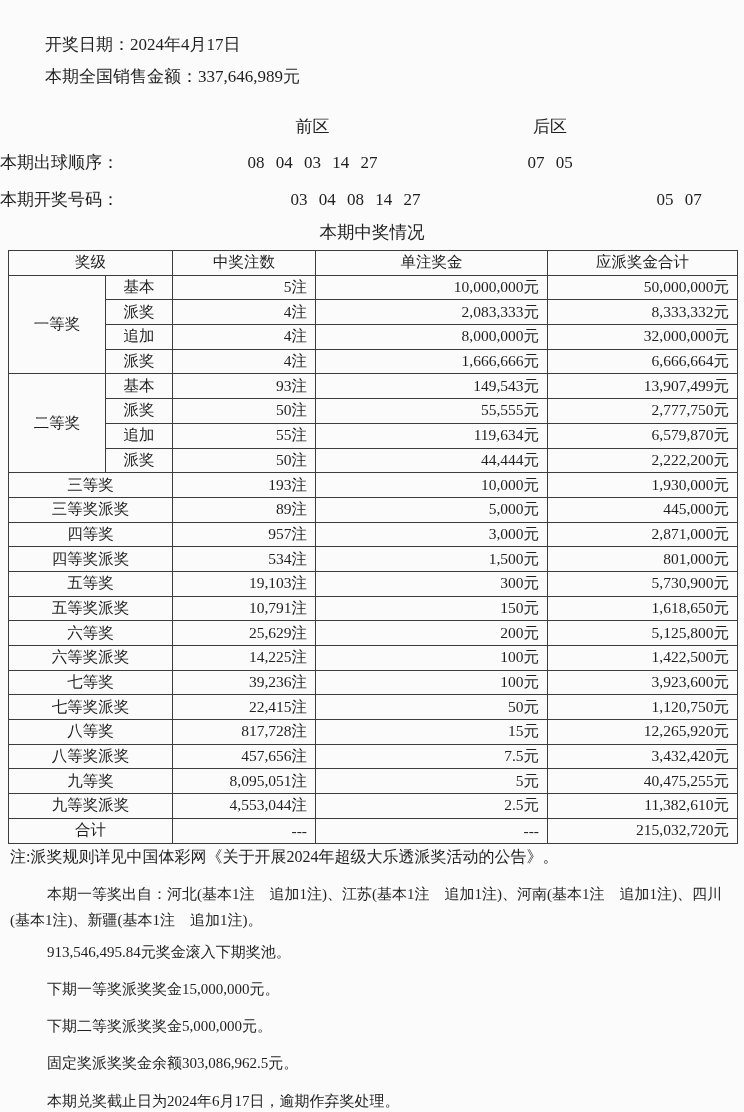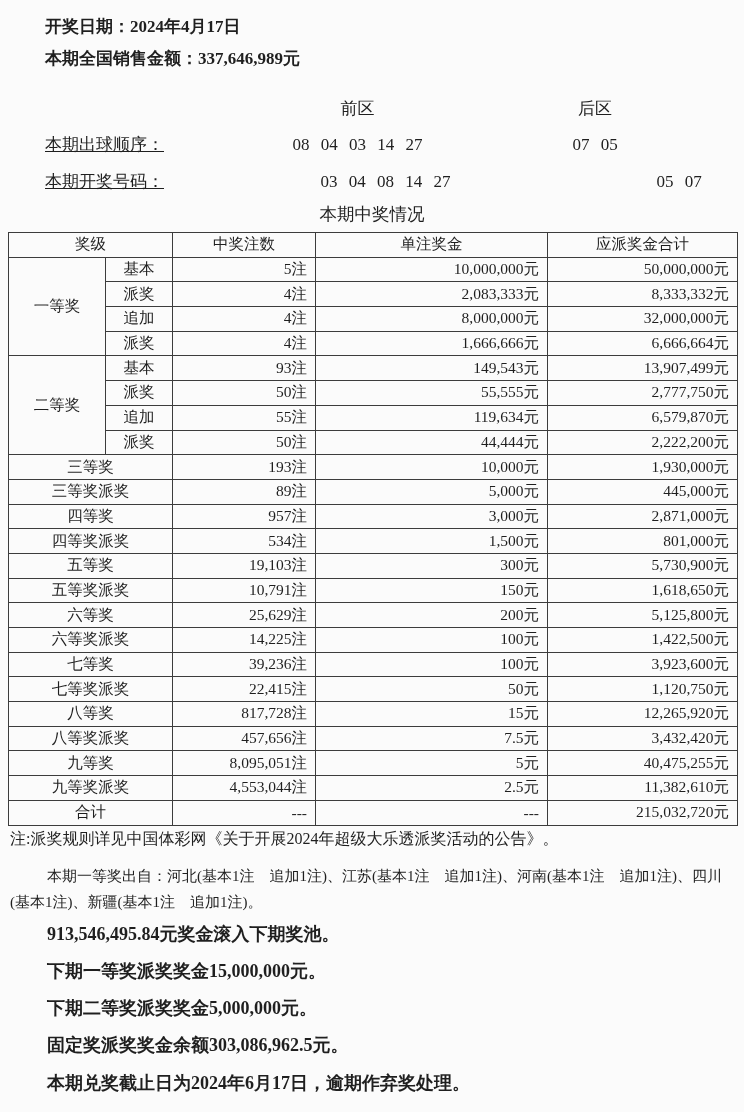--- a/index.html
+++ b/index.html
@@ -2,25 +2,25 @@
 <html lang="zh"><head>
 <meta charset="utf-8">
 <style>
   html,body{margin:0;padding:0;}
   body{
     width:744px;height:1112px;overflow:hidden;
     background:#fbfbfb;color:#1f1f1f;
     font-family:"Liberation Serif","DejaVu Serif",serif;
     -webkit-font-smoothing:antialiased;
   }
-  .top{padding:16px 0 0 45px;font-weight:bold;}
+  .top{padding:34px 0 0 45px;}
   .top-line{font-size:17px;line-height:21px;margin:0 0 11px 0;}
   
   .zone-row{display:flex;align-items:flex-start;font-size:17px;line-height:21px;}
-  .zr-label{width:210px;padding-left:45px;text-decoration:underline;}
+  .zr-label{width:210px;}
   .zr-front{width:205px;text-align:center;word-spacing:7px;}
   .zr-gap{width:70px;}
   .zr-back{width:130px;text-align:center;word-spacing:7px;}
   .zone-head{margin-top:29px;}
   .order-row{margin-top:15px;}
   .win-row{margin-top:16px;justify-content:space-between;}
   
   .tbl-title{margin-top:12px;text-align:center;font-size:17.5px;line-height:21px;}
   table.prize{
     margin:7px 0 0 8px;width:729px;border-collapse:collapse;table-layout:fixed;
@@ -30,21 +30,21 @@
   table.prize td{
     border:1.5px solid #3c3c3c;padding:0;overflow:hidden;white-space:nowrap;
   }
   table.prize tr{height:24.7px;}
   td.c{text-align:center;}
   td.r{text-align:right;padding-right:8px !important;}
   
   .notes{margin:0 6px 0 10px;}
   .note-small{margin-top:5px;font-size:16px;line-height:16px;}
   .fp{font-size:15px;line-height:26px;margin:8px 0 0 0;text-indent:37px;}
-  .fp-single{font-size:18px;line-height:20px;margin:17px 0 0 0;text-indent:37px;font-weight:bold;}
+  .fp-single{font-size:15px;line-height:20px;margin:17px 0 0 0;text-indent:37px;}
   .fp-rollover{margin-top:9px;}
   .fp-deadline{margin-top:18px;}
 </style>
 </head>
 <body>
 
 <div class="top">
   <p class="top-line">开奖日期：2024年4月17日</p>
   <p class="top-line">本期全国销售金额：337,646,989元</p>
 </div>

